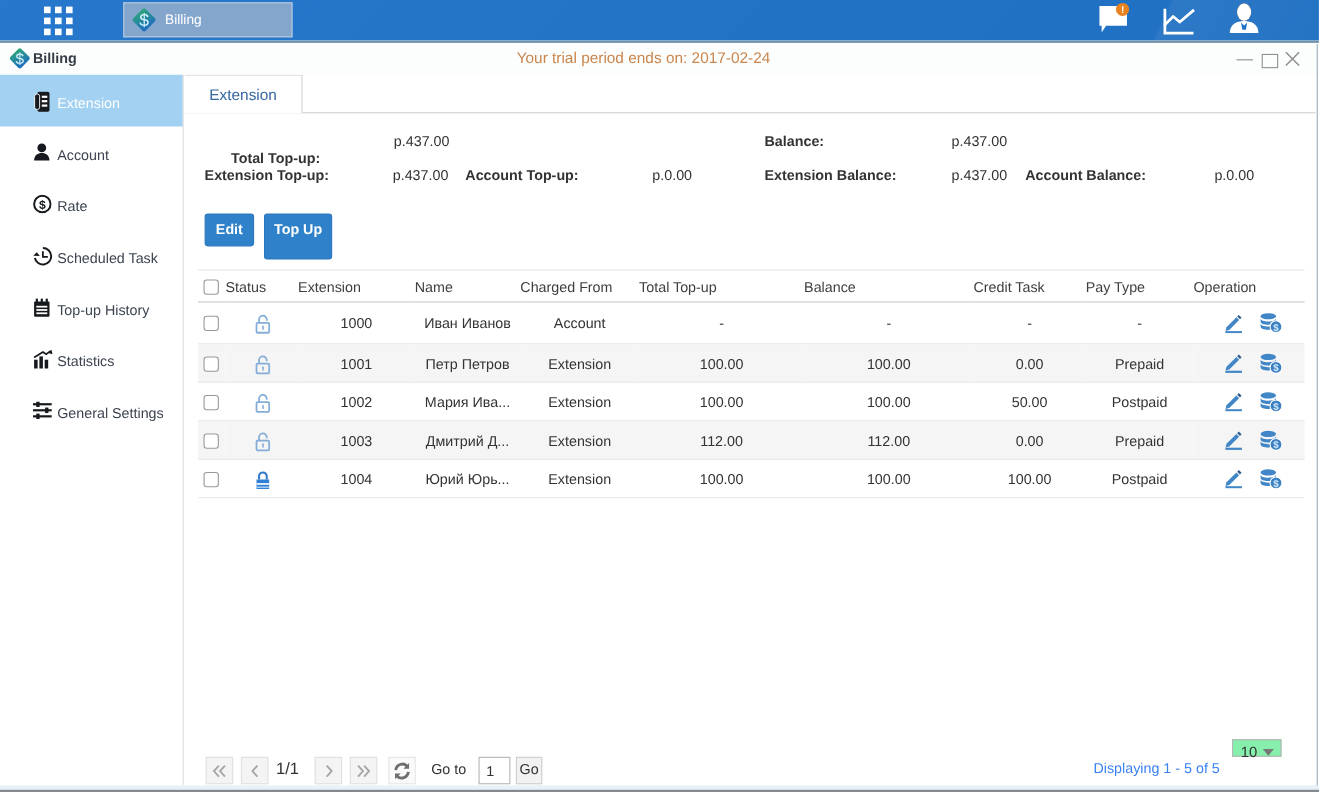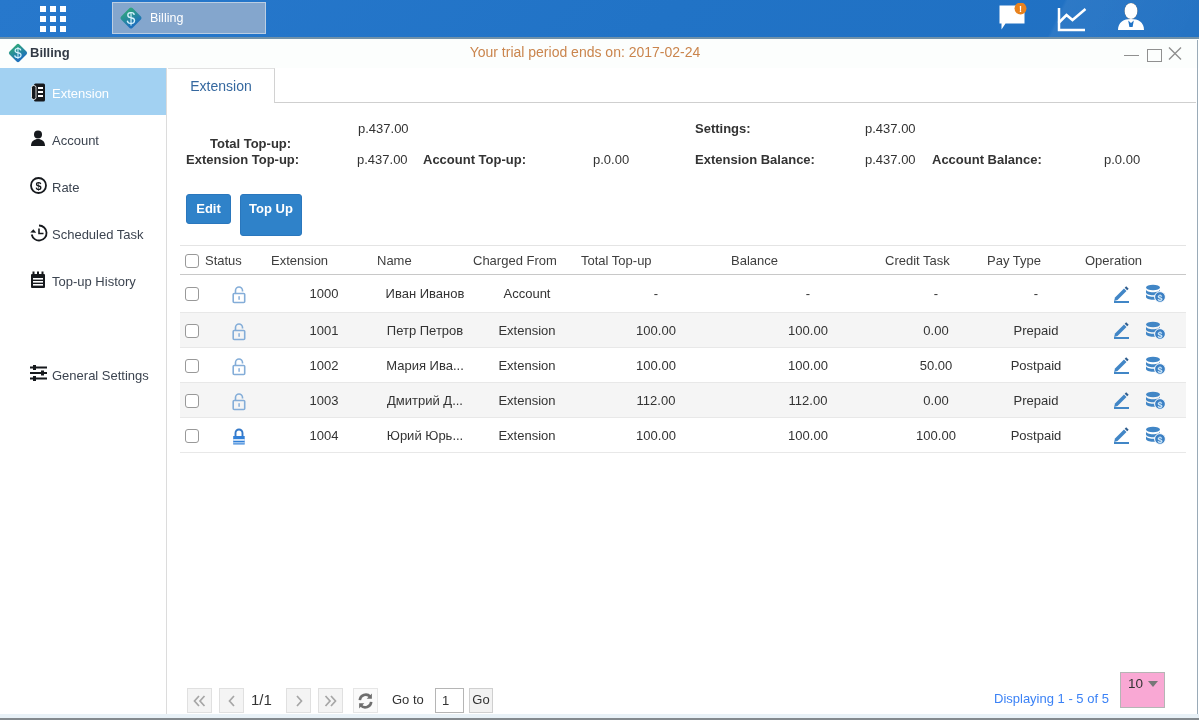--- a/index.html
+++ b/index.html
@@ -45,21 +45,21 @@
 .opicons svg{vertical-align:middle;}
 .opicons svg.coins{margin-left:10px;}
 td.st svg{margin-top:5px;}
 
 .pgbtn{position:absolute;top:688px;width:25px;height:25px;background:#f4f4f4;border:1px solid #e0e0e0;box-sizing:border-box;text-align:center;line-height:21px;color:#a4a4a4;font-size:17px;}
 #pginfo{position:absolute;top:691px;left:251px;color:#333;font-size:15px;}
 #goto{position:absolute;top:692px;left:392px;color:#333;font-size:13px;}
 #gotoinput{position:absolute;top:688px;left:435px;width:29px;height:25px;border:1px solid #b5b5b5;box-sizing:border-box;font-size:13px;padding-left:6px;line-height:23px;background:#fff;}
 #gobtn{position:absolute;top:688px;left:469px;width:24px;height:25px;background:#f2f2f2;border:1px solid #cfcfcf;box-sizing:border-box;text-align:center;line-height:22px;font-size:13px;color:#333;}
 #displaying{position:absolute;top:691px;left:994px;color:#3b82f6;font-size:13px;}
-#pagesize{position:absolute;top:672px;left:1120px;width:45px;height:36px;border:1px solid #b5b5b5;background:#f9a8d4;box-sizing:border-box;}
+#pagesize{position:absolute;top:672px;left:1120px;width:45px;height:16px;border:1px solid #b5b5b5;background:#86efac;box-sizing:border-box;}
 #pagesize .n{position:absolute;left:7px;top:3px;font-size:13.5px;color:#333;}
 #pagesize .car{position:absolute;right:6px;top:8px;width:0;height:0;border-left:5px solid transparent;border-right:5px solid transparent;border-top:6px solid #777;}
 
 #bot1{position:absolute;left:0;top:714px;width:1199px;height:4px;background:#e8f1f7;}
 #bot2{position:absolute;left:0;top:718px;width:1199px;height:2px;background:#83898e;}
 #rightedge{position:absolute;left:1197px;top:40px;width:1px;height:676px;background:#9aabb8;}
 </style>
 </head>
 <body>
 <div id="topbar">
@@ -166,41 +166,51 @@
       <rect x="1" y="3" width="14" height="14" rx="1" fill="#16191d"></rect>
       <rect x="2.5" y="0.5" width="2" height="4" fill="#16191d"></rect>
       <rect x="7" y="0.5" width="2" height="4" fill="#16191d"></rect>
       <rect x="11.5" y="0.5" width="2" height="4" fill="#16191d"></rect>
       <rect x="3" y="7" width="10" height="1.6" fill="#fff"></rect>
       <rect x="3" y="10" width="10" height="1.6" fill="#fff"></rect>
       <rect x="3" y="13" width="10" height="1.6" fill="#fff"></rect>
     </svg>
     <div class="lbl">Top-up History</div>
   </div>
+  <div class="sideitem" style="top:235px;">
+    <svg width="18" height="18" viewBox="0 0 18 18">
+      <rect x="1" y="9" width="3.2" height="8" fill="#16191d"></rect>
+      <rect x="5.8" y="6" width="3.2" height="11" fill="#16191d"></rect>
+      <rect x="10.6" y="9" width="3.2" height="8" fill="#16191d"></rect>
+      <path d="M1 7 l8 -5 l3 2 l4 -3" stroke="#16191d" stroke-width="1.6" fill="none"></path>
+      <path d="M16.8 0 l1 4 l-4 -1 z" fill="#16191d"></path>
+    </svg>
+    <div class="lbl">Statistics</div>
+  </div>
   <div class="sideitem" style="top:282px;">
     <svg width="18" height="16" viewBox="0 0 18 16">
       <rect x="0" y="1.5" width="17" height="2" fill="#16191d"></rect>
       <rect x="0" y="7" width="17" height="2" fill="#16191d"></rect>
       <rect x="0" y="12.5" width="17" height="2" fill="#16191d"></rect>
       <rect x="3" y="0" width="3" height="5" fill="#16191d"></rect>
       <rect x="11" y="5.5" width="3" height="5" fill="#16191d"></rect>
       <rect x="3" y="11" width="3" height="5" fill="#16191d"></rect>
     </svg>
     <div class="lbl">General Settings</div>
   </div>
 </div>
 
 <div id="tabstrip">
   <div class="line"></div>
   <div id="activetab">Extension</div>
 </div>
 
 <div class="stat-label" style="left:186px;top:136px;margin-left:24px;">Total Top-up:</div>
 <div class="stat-val" style="left:314px;top:121px;">p.437.00</div>
-<div class="stat-label" style="left:695px;top:121px;">Settings:</div>
+<div class="stat-label" style="left:695px;top:121px;">Balance:</div>
 <div class="stat-val" style="left:821px;top:121px;">p.437.00</div>
 <div class="stat-label" style="left:186px;top:152px;">Extension Top-up:</div>
 <div class="stat-val" style="left:313px;top:152px;">p.437.00</div>
 <div class="stat-label" style="left:423px;top:152px;">Account Top-up:</div>
 <div class="stat-val" style="left:549px;top:152px;">p.0.00</div>
 <div class="stat-label" style="left:695px;top:152px;">Extension Balance:</div>
 <div class="stat-val" style="left:821px;top:152px;">p.437.00</div>
 <div class="stat-label" style="left:932px;top:152px;">Account Balance:</div>
 <div class="stat-val" style="left:1060px;top:152px;">p.0.00</div>
 

